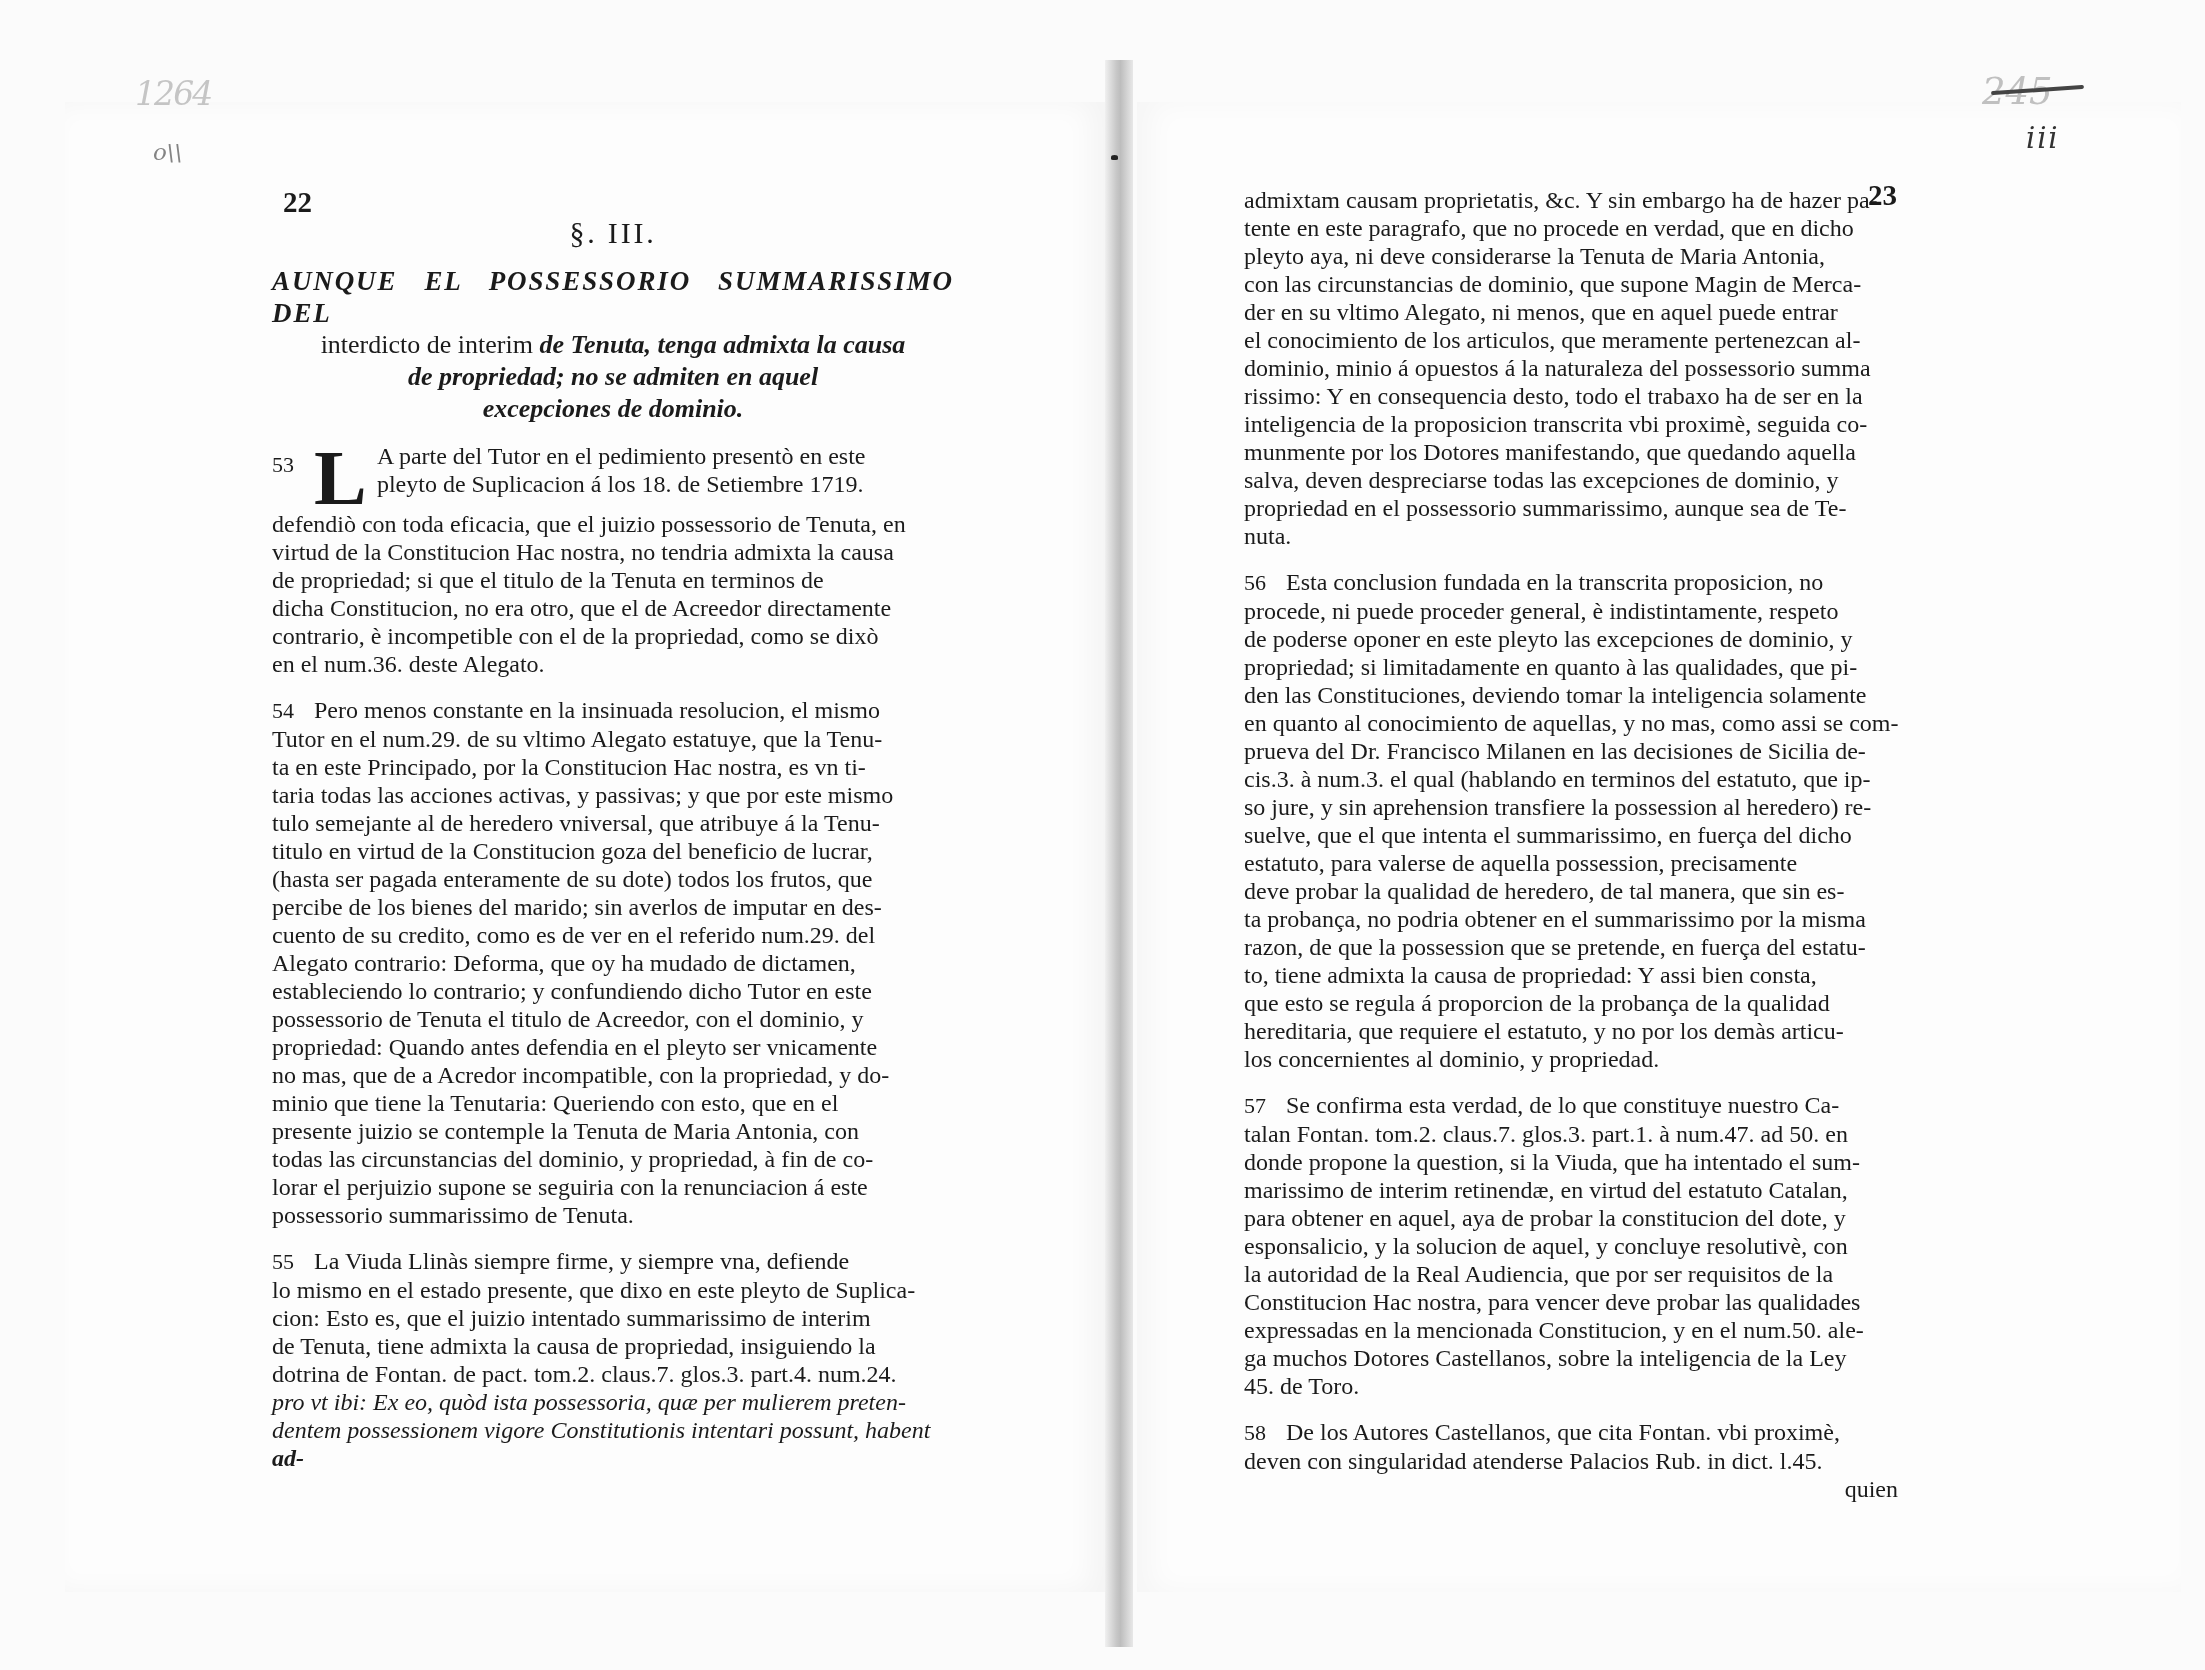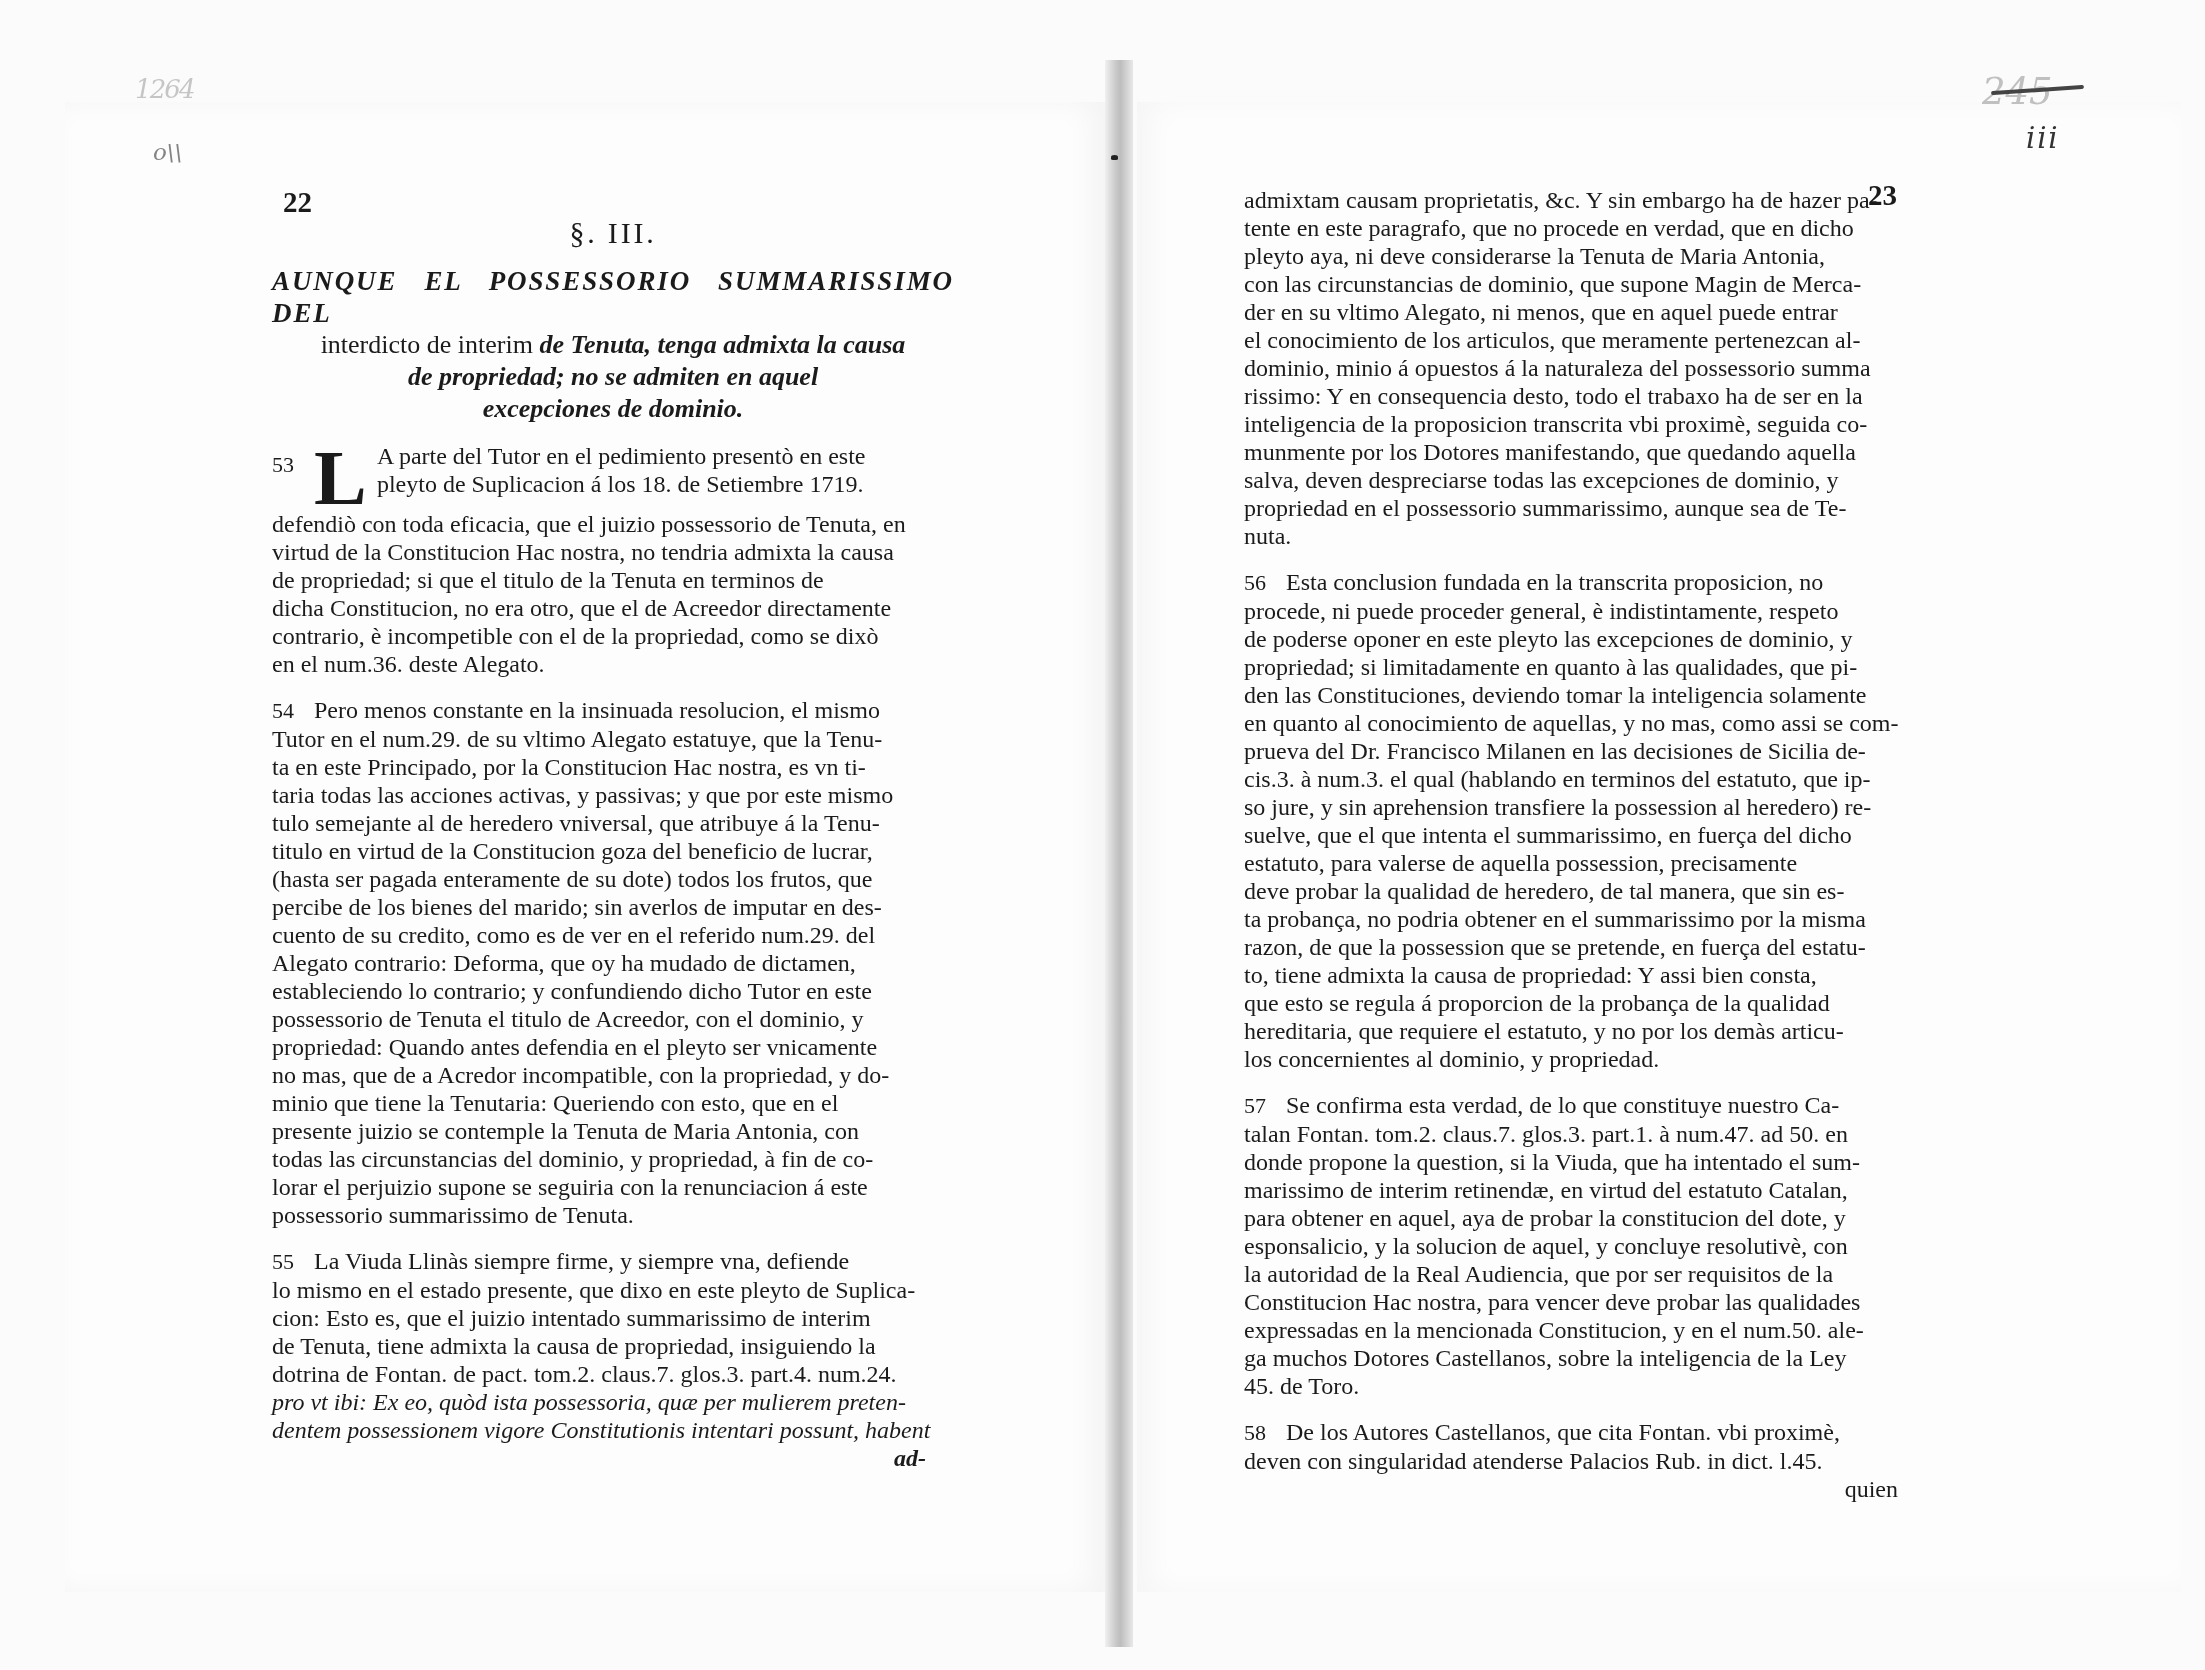--- a/index.html
+++ b/index.html
@@ -12,21 +12,21 @@
       position:absolute; top:102px; height:1490px; background:#fdfdfd;
     }
     .page.left { left:65px; width:1040px; box-shadow: inset -14px 0 28px rgba(0,0,0,0.04); }
     .page.right { left:1137px; width:1044px; box-shadow: inset 14px 0 28px rgba(0,0,0,0.03); }
     .gutter {
       position:absolute; left:1105px; top:60px; width:28px; height:1587px;
       background:linear-gradient(to right,#f0f0f0,#c8c8c8 40%,#bdbdbd 55%,#e8e8e8);
     }
     .gutter-mark { position:absolute; left:1111px; top:155px; width:7.4px; height:4.6px; background:#222; border-radius:50% 50% 30% 30%; }
     .hand { position:absolute; font-family:"DejaVu Serif",serif; font-style:italic; color:#9a9a9a; }
-    .hand-left-num { left:135px; top:74px; font-size:26px; letter-spacing:-1.9px; opacity:.55; }
+    .hand-left-num { left:135px; top:74px; font-size:33px; letter-spacing:-1.9px; opacity:.55; }
     .hand-left-mark { left:153px; top:139px; font-size:23px; color:#666; opacity:.8; }
     .hand-right-num { left:1982px; top:70px; font-size:37px; opacity:.6; }
     .hand-right-strike { position:absolute; left:1991px; top:88px; width:93px; height:3.7px; background:#444; transform:rotate(-4deg); border-radius:1.9px; }
     .hand-right-roman { left:2026px; top:121px; font-size:29px; color:#333; letter-spacing:1.9px; }
 
     .pageno { position:absolute; font-weight:bold; font-size:29px; }
     .pageno.left { left:283px; top:186px; }
     .pageno.right { left:1868px; top:168px;margin-top:11px; }
 
     .col { position:absolute; font-size:24px; line-height:28px; text-align:justify; }
@@ -36,21 +36,21 @@
     .section-mark { text-align:center; font-size:30px; font-weight:normal; margin:4.6px 0 18.6px 0; letter-spacing:2.8px; }
     .heading-caps { font-style:italic; font-weight:bold; font-size:27px; letter-spacing:1.9px; text-align:justify; text-align-last:justify; line-height:32px; }
     .heading-line { text-align:center; font-size:26px; line-height:32px; }
     .heading-line .it { font-style:italic; font-weight:bold; }
     .para { margin:0; text-indent:0; }
     .para + .para { margin-top:18px; }
     .pnum { display:inline-block; width:42px; text-indent:0; font-size:22px; }
     .dropcap { float:left; font-size:79px; line-height:65px; margin:2.8px 10.2px 0 0; font-weight:bold; }
     .first-para { margin-top:16.7px; }
     .it { font-style:italic; }
-    .catch { text-align:right; font-style:italic; font-weight:bold; padding-right:28px; }
+    .catch { text-align:left; font-style:italic; font-weight:bold; padding-right:28px; }
     .catch-r { text-align:right; padding-right:28px; }
   </style>
 </head>
 <body>
 
 <div class="spread">
   <div class="page left"></div>
   <div class="gutter"></div>
   <div class="gutter-mark"></div>
   <div class="page right"></div>

